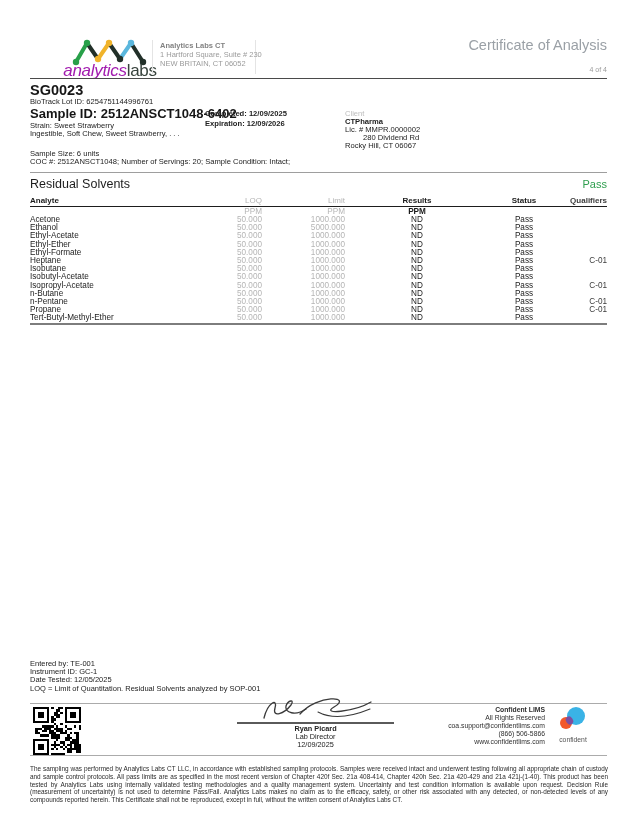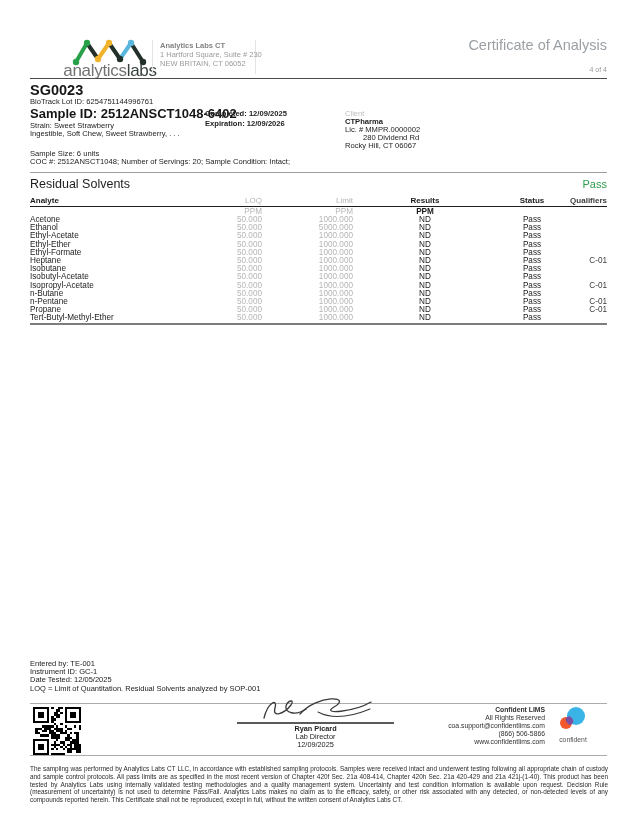--- a/index.html
+++ b/index.html
@@ -2,21 +2,21 @@
 <html><head>
 <meta charset="utf-8">
 <style>
   html,body{margin:0;padding:0;background:#ffffff;}
   .page{position:relative;width:640px;height:828px;background:#fff;
         font-family:"Liberation Sans", sans-serif;color:#222;overflow:hidden;}
   
   .logo-svg{position:absolute;left:72px;top:36px;}
   .wordmark{position:absolute;left:52px;top:61px;width:116px;text-align:center;
             font-size:17px;letter-spacing:-0.3px;color:#37423c;}
-  .wordmark .grn{color:#737373;}
+  .wordmark .grn{color:#a21caf;font-style:italic;}
   .vrule{position:absolute;top:40px;width:1px;height:34px;background:#e4e4e4;}
   .lab-col{position:absolute;top:41px;font-size:7.5px;line-height:9.2px;color:#9b9b9b;}
   .lab-col .lab-name{font-weight:bold;color:#828282;}
   .cert-title{position:absolute;right:33px;top:37px;font-size:14.5px;color:#9aa0a6;}
   .page-num{position:absolute;right:33px;top:66px;font-size:7px;color:#9b9b9b;}
   .hr{position:absolute;left:30px;width:577px;height:1px;background:#bdbdbd;}
   .hr-header{top:78px;background:#4a4a4a;}
   
   .sg-id{position:absolute;left:30px;top:82px;font-size:14.5px;font-weight:bold;color:#161616;}
   .meta{position:absolute;font-size:7.6px;line-height:8.4px;color:#222;}
@@ -30,21 +30,21 @@
   
   .tbl{position:absolute;left:30px;top:196px;width:577px;font-size:8.2px;color:#222;}
   .trow{display:flex;align-items:baseline;height:8.2px;line-height:8.2px;}
   .thead{height:10px;line-height:10px;font-size:8px;}
   .hb{font-weight:bold;color:#1a1a1a;}
   .gmut{color:#b5b5b5;}
   .ub{font-weight:bold;color:#1a1a1a;}
   .c{white-space:nowrap;overflow:visible;}
   .ca{width:170px;text-align:left;}
   .cl{width:62px;text-align:right;}
-  .cm{width:83px;text-align:right;padding-left:8px;}
+  .cm{width:83px;text-align:right;}
   .cr{width:144px;text-align:center;}
   .cs{width:70px;text-align:center;}
   .cq{flex:1;text-align:right;color:#3d3d3d;}
   .thr{height:1px;background:#1d1d1d;margin:0 0 1px 0;}
   .tunits{height:8px;line-height:8px;}
   .tbot{height:2px;background:#7d7d7d;margin-top:1px;}
   
   .notes{position:absolute;left:30px;top:660px;font-size:7.5px;line-height:8.2px;color:#222;}
   .hr-sig{top:703px;background:#ababab;}
   .hr-lims{top:755px;background:#ababab;}

